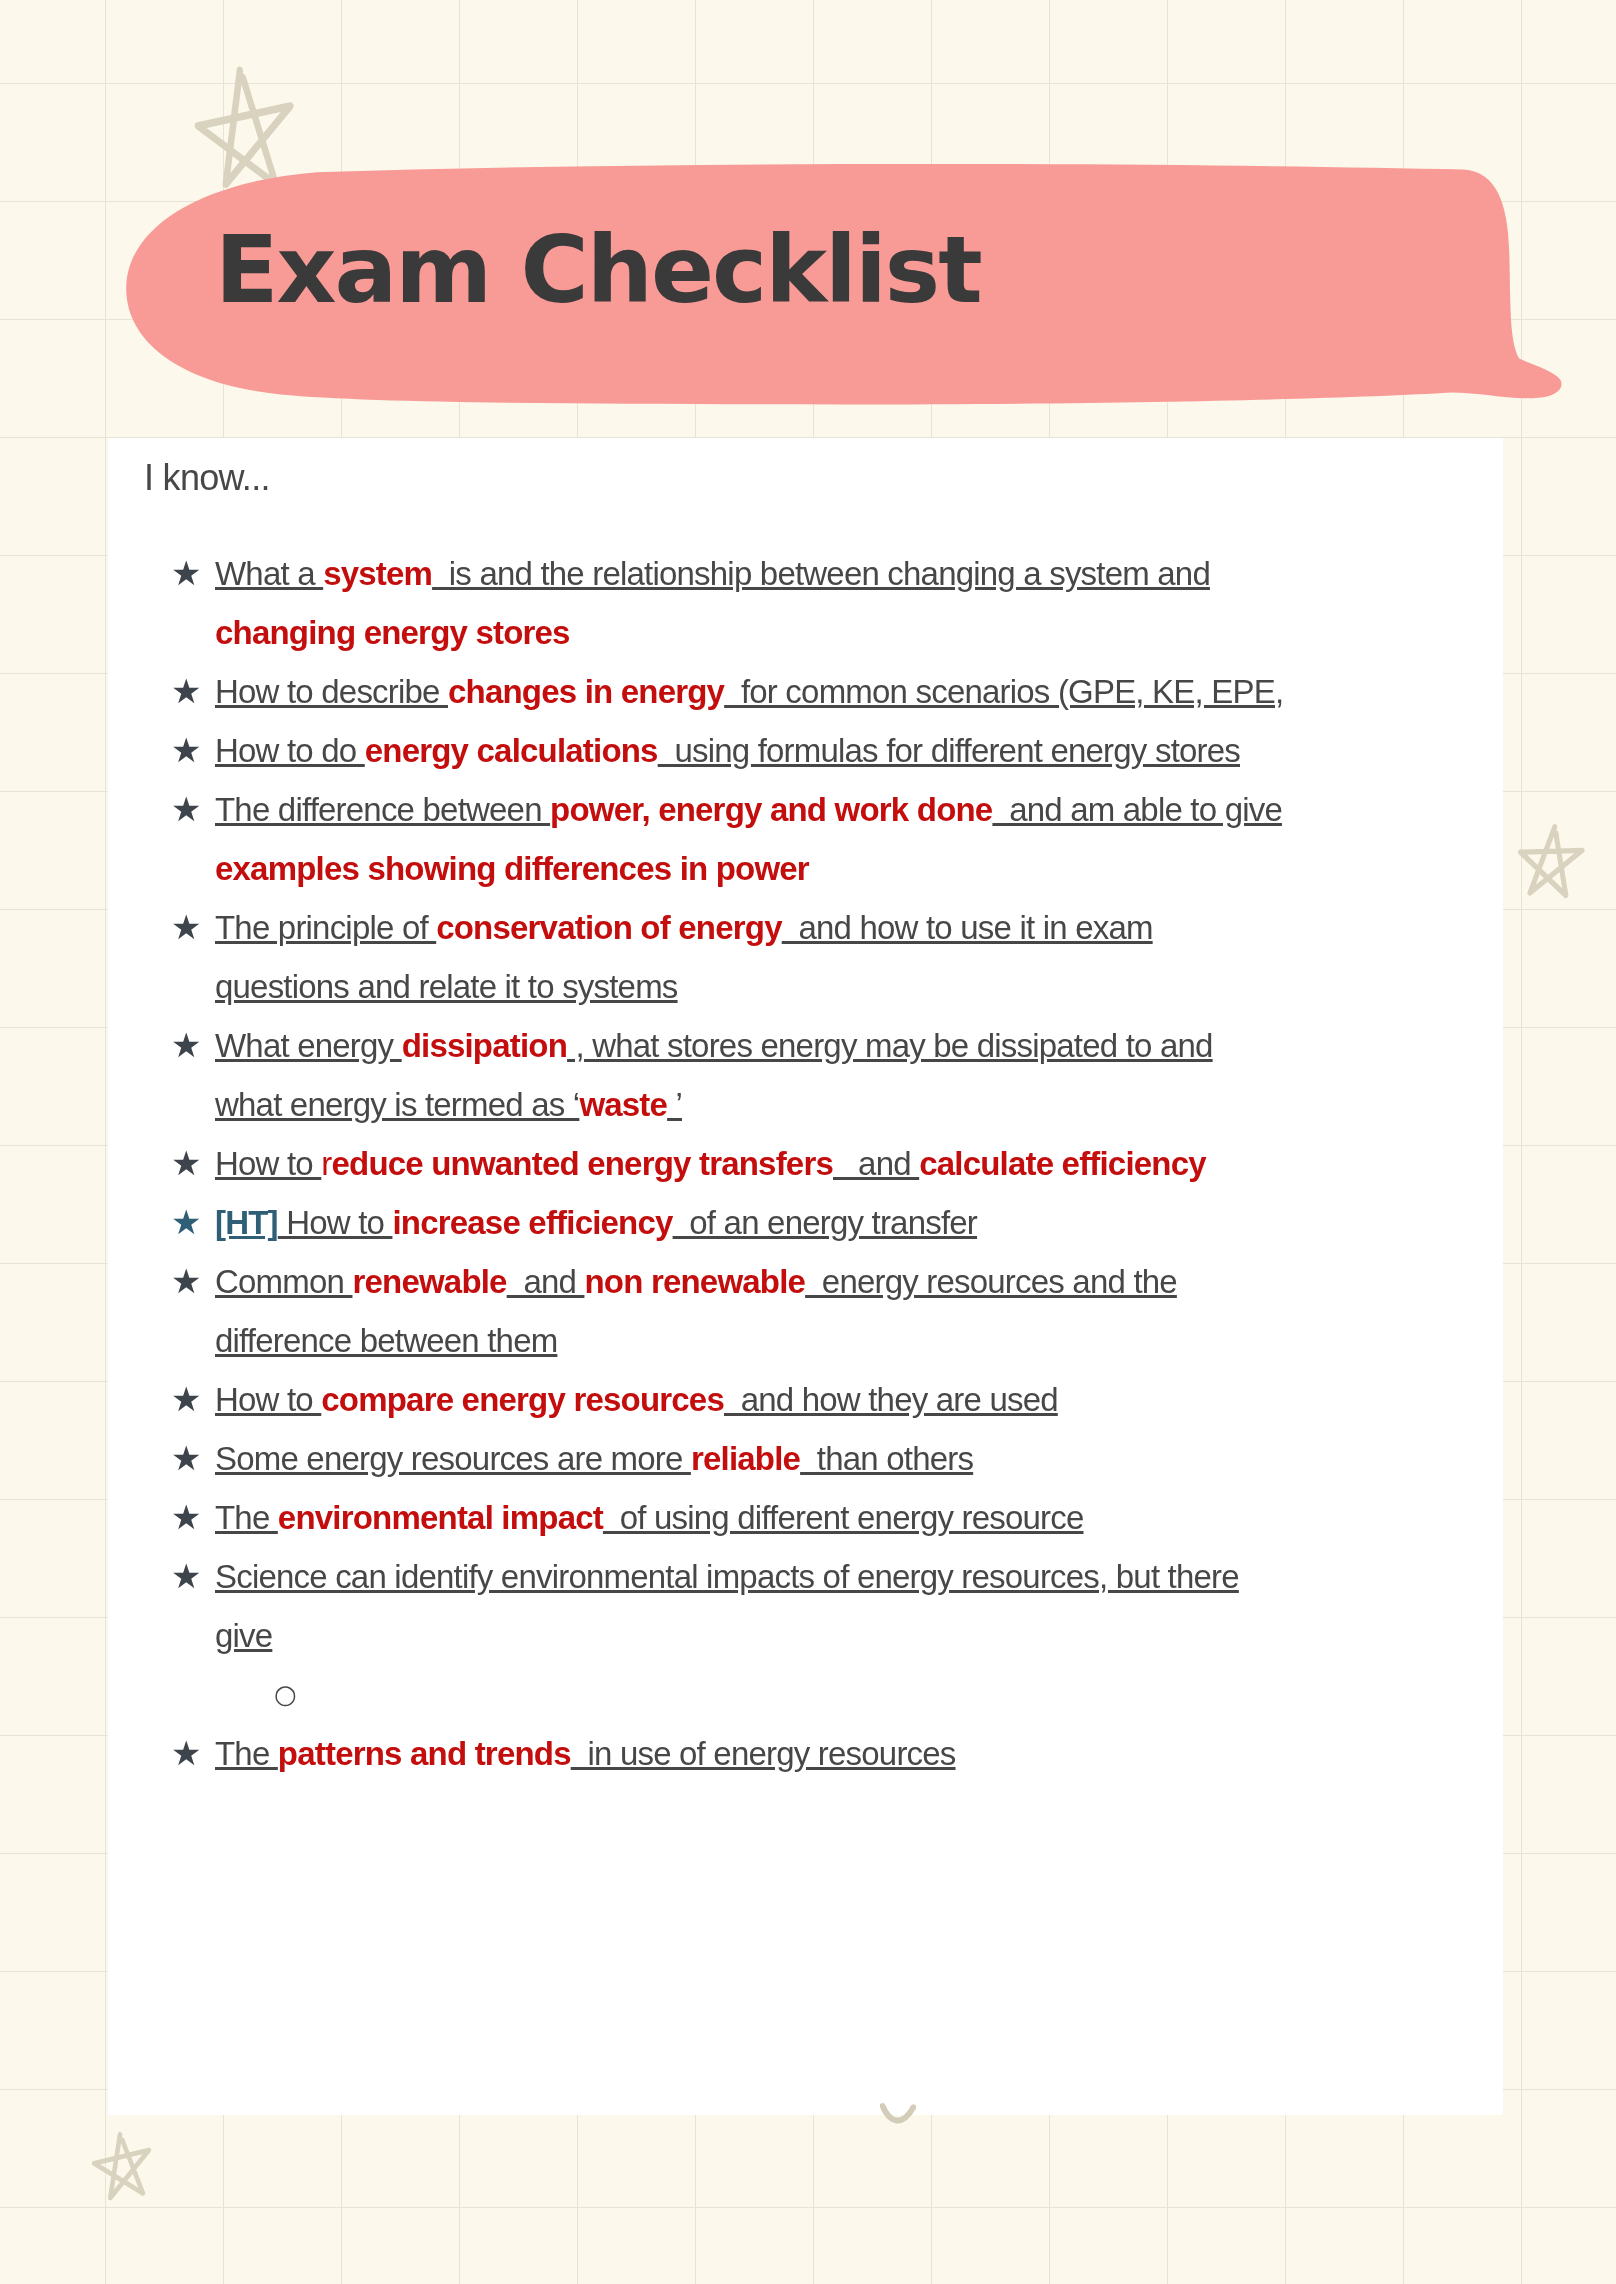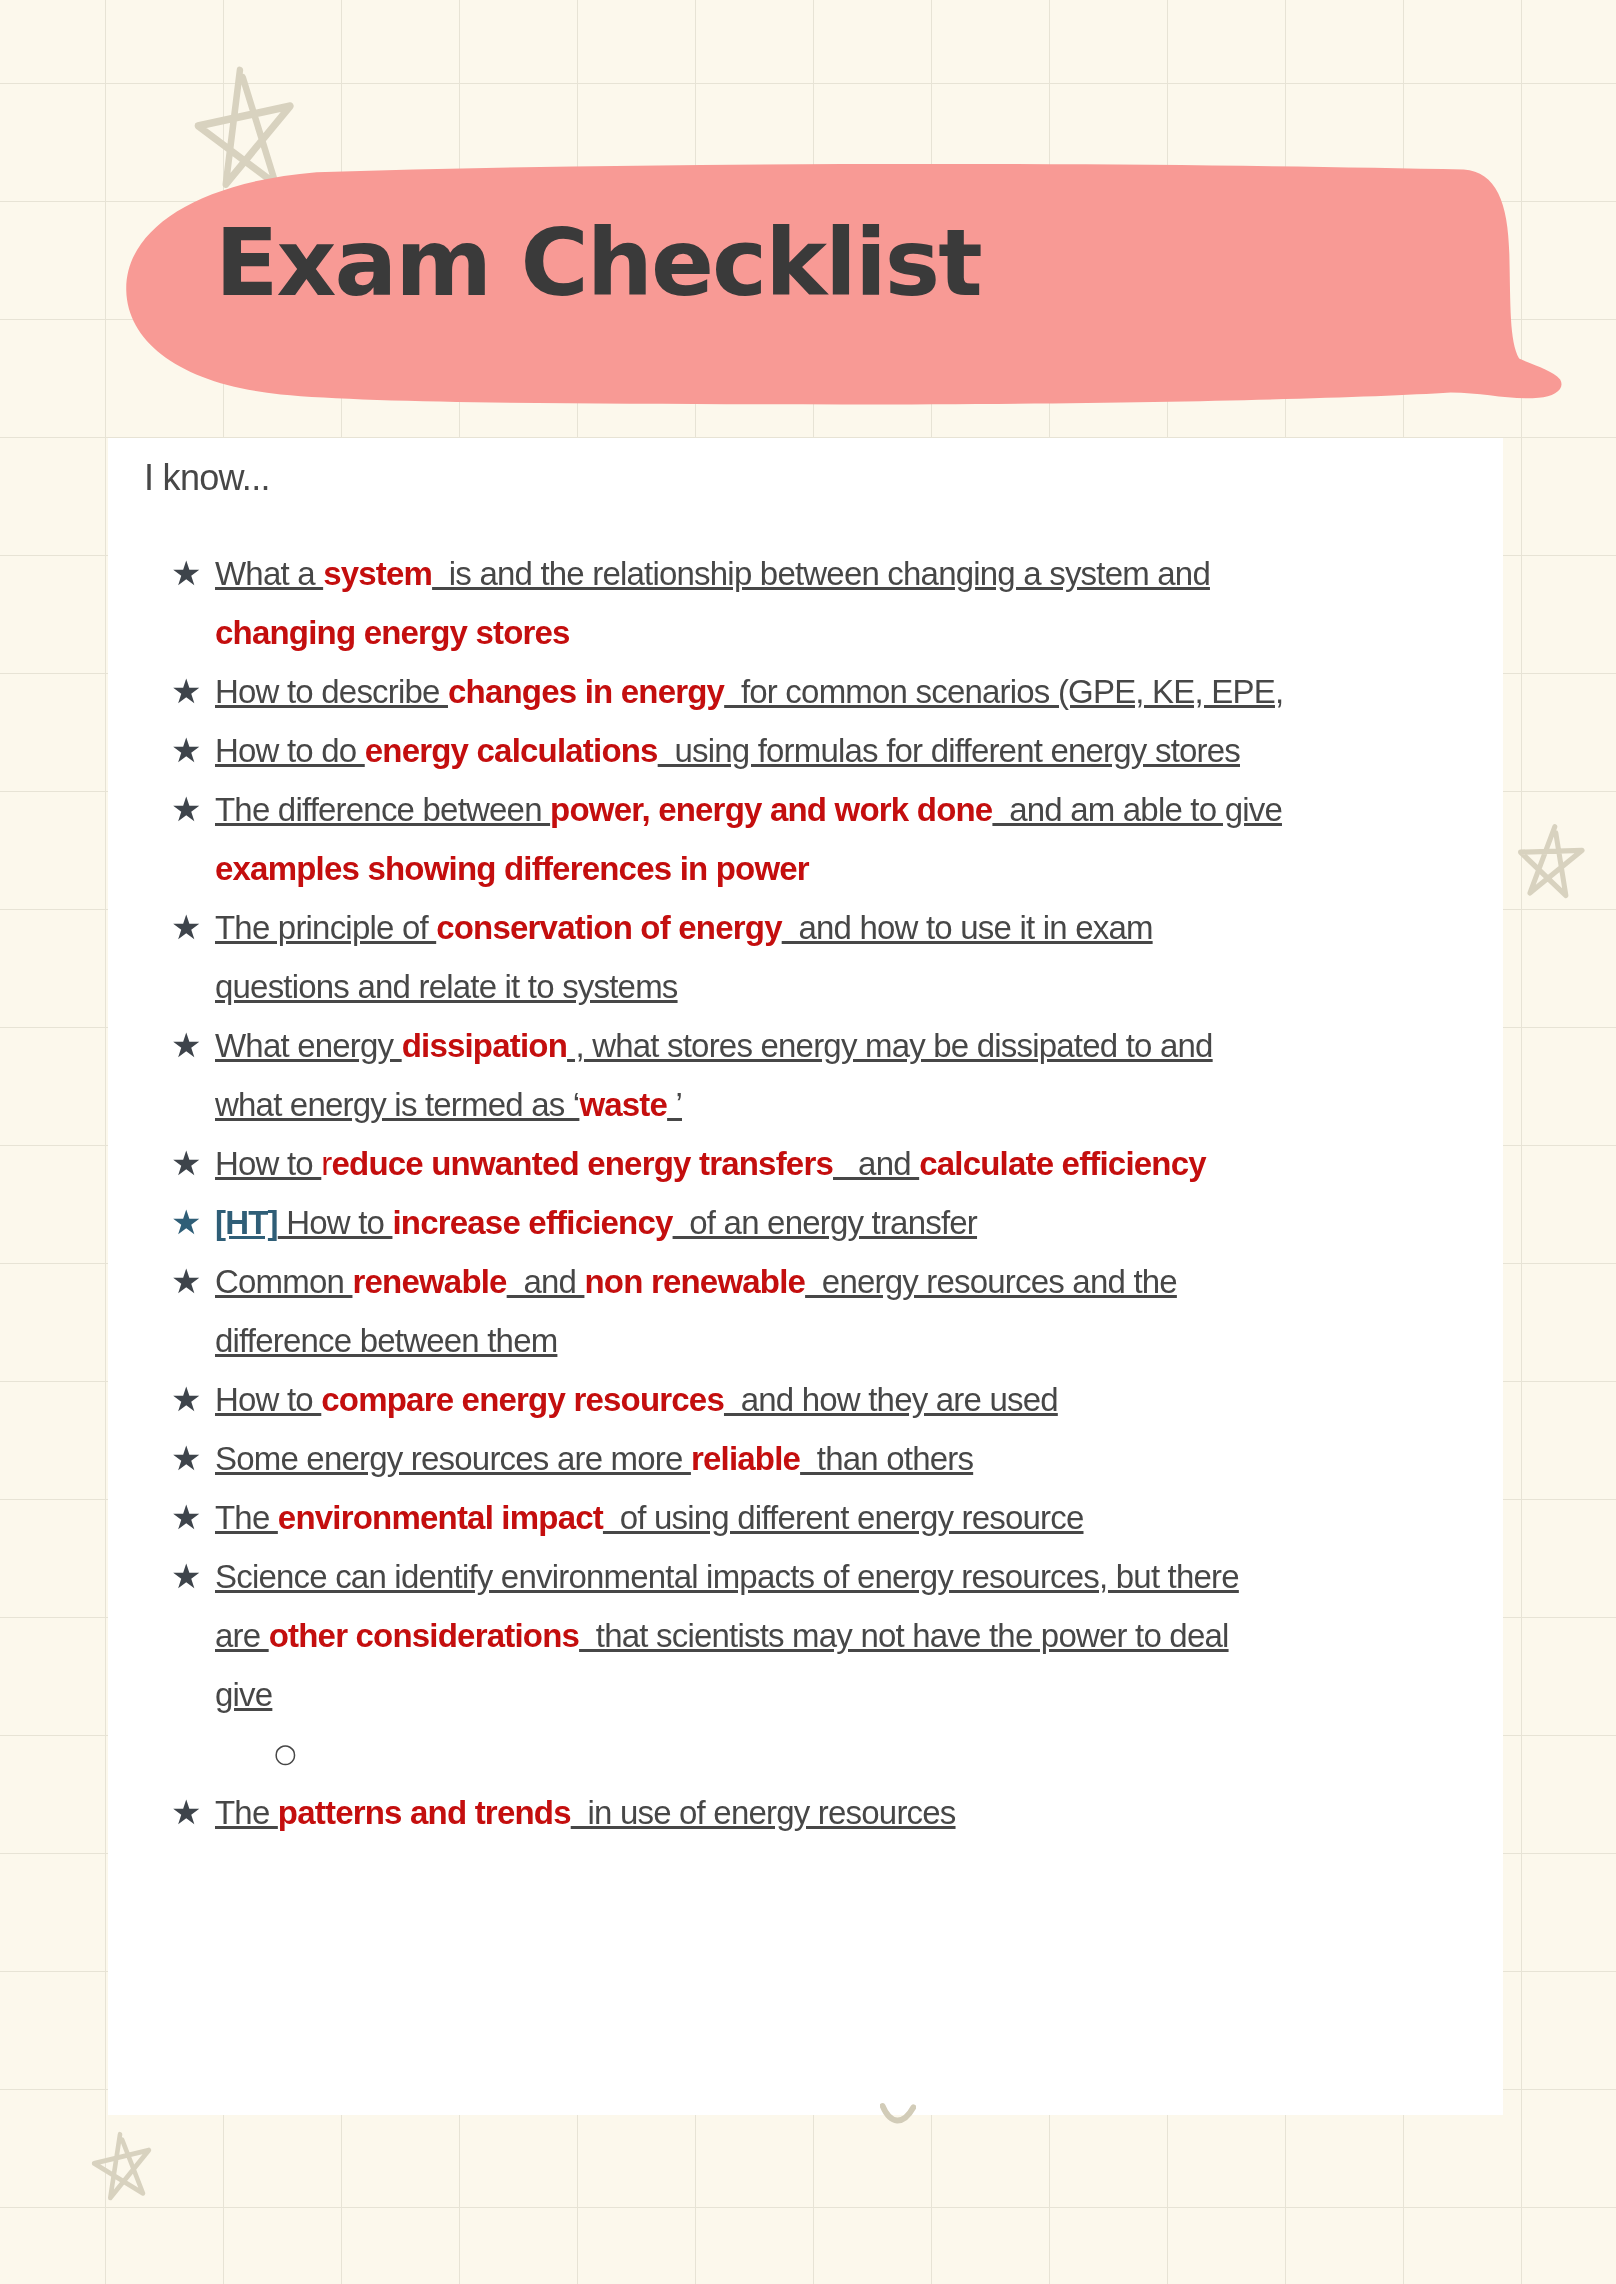--- a/index.html
+++ b/index.html
@@ -19,21 +19,21 @@
     background-size:118px 118px;
     background-position:105px 83px;
   }
   .paper{
     position:absolute;left:108px;top:438px;width:1395px;height:1677px;
     background:var(--paper);z-index:1;
   }
   .banner{position:absolute;left:108px;top:163px;width:1460px;height:251px;z-index:2;}
   .banner svg{display:block;width:100%;height:100%;}
   .page-title{
-    position:absolute;left:215px;top:217px;z-index:3;
+    position:absolute;left:215px;top:224px;z-index:3;
     font-family:"DejaVu Sans","Liberation Sans",sans-serif;
     font-weight:800;font-size:93px;line-height:1;letter-spacing:-2px;
     color:var(--title);white-space:nowrap;
   }
   .doodle{position:absolute;z-index:0;}
   .doodle.over{z-index:3;}
   .doodle svg{display:block;width:100%;height:100%;}
   .content{
     position:absolute;left:128px;top:448px;width:1355px;z-index:2;
     color:var(--body);
@@ -198,24 +198,20 @@
           <span class="txt"><span class="s-n">The </span><span class="s-r">environmental impact</span><span class="s-n">&nbsp; of using different energy resource</span></span>
         </div>
       </div>
       <div>
         <div class="row">
           <span class="bullet">★</span>
           <span class="txt"><span class="s-n">Science can identify environmental impacts of energy resources, but there</span></span>
         </div>
         <div class="row">
           <span class="bullet empty">★</span>
-          <span class="txt"><span class="s-n">are </span><span class="s-r">other considerations</span><span class="s-n">&nbsp; that scientists may not have the power to deal</span></span>
-        </div>
-        <div class="row">
-          <span class="bullet empty">★</span>
           <span class="txt"><span class="s-n">give</span></span>
         </div>
       </div>
       <div>
         <div class="row sub">
           <span class="bullet">○</span>
         </div>
       </div>
       <div>
         <div class="row">

